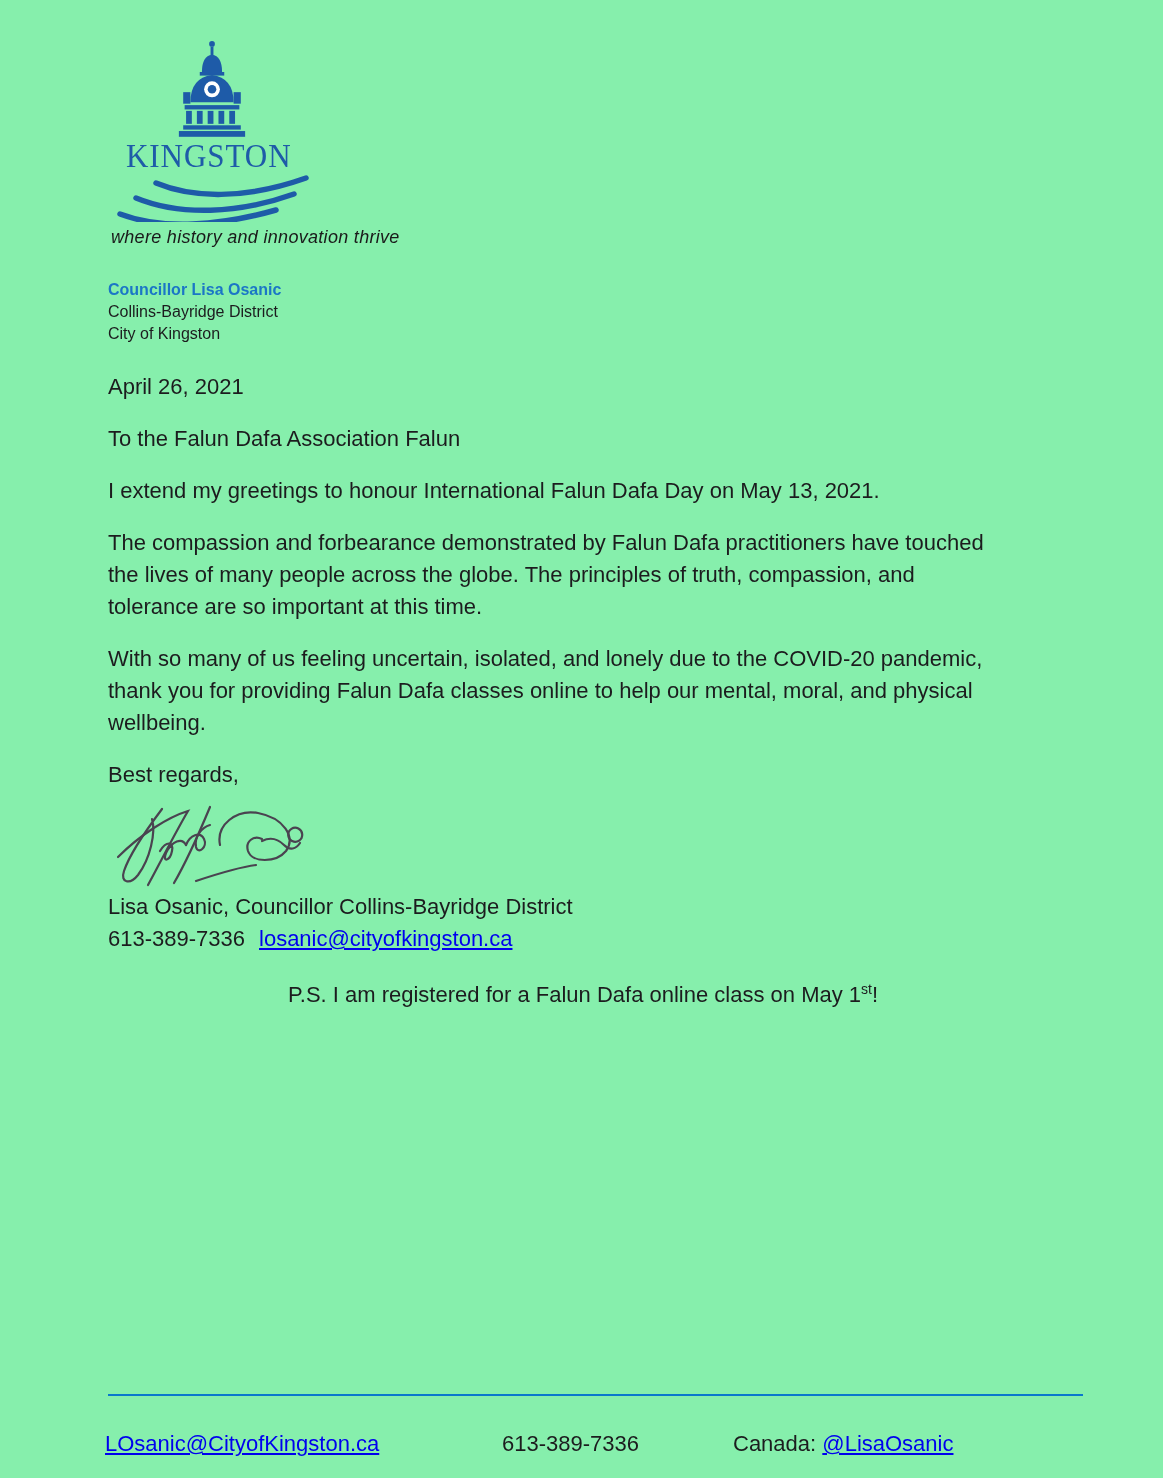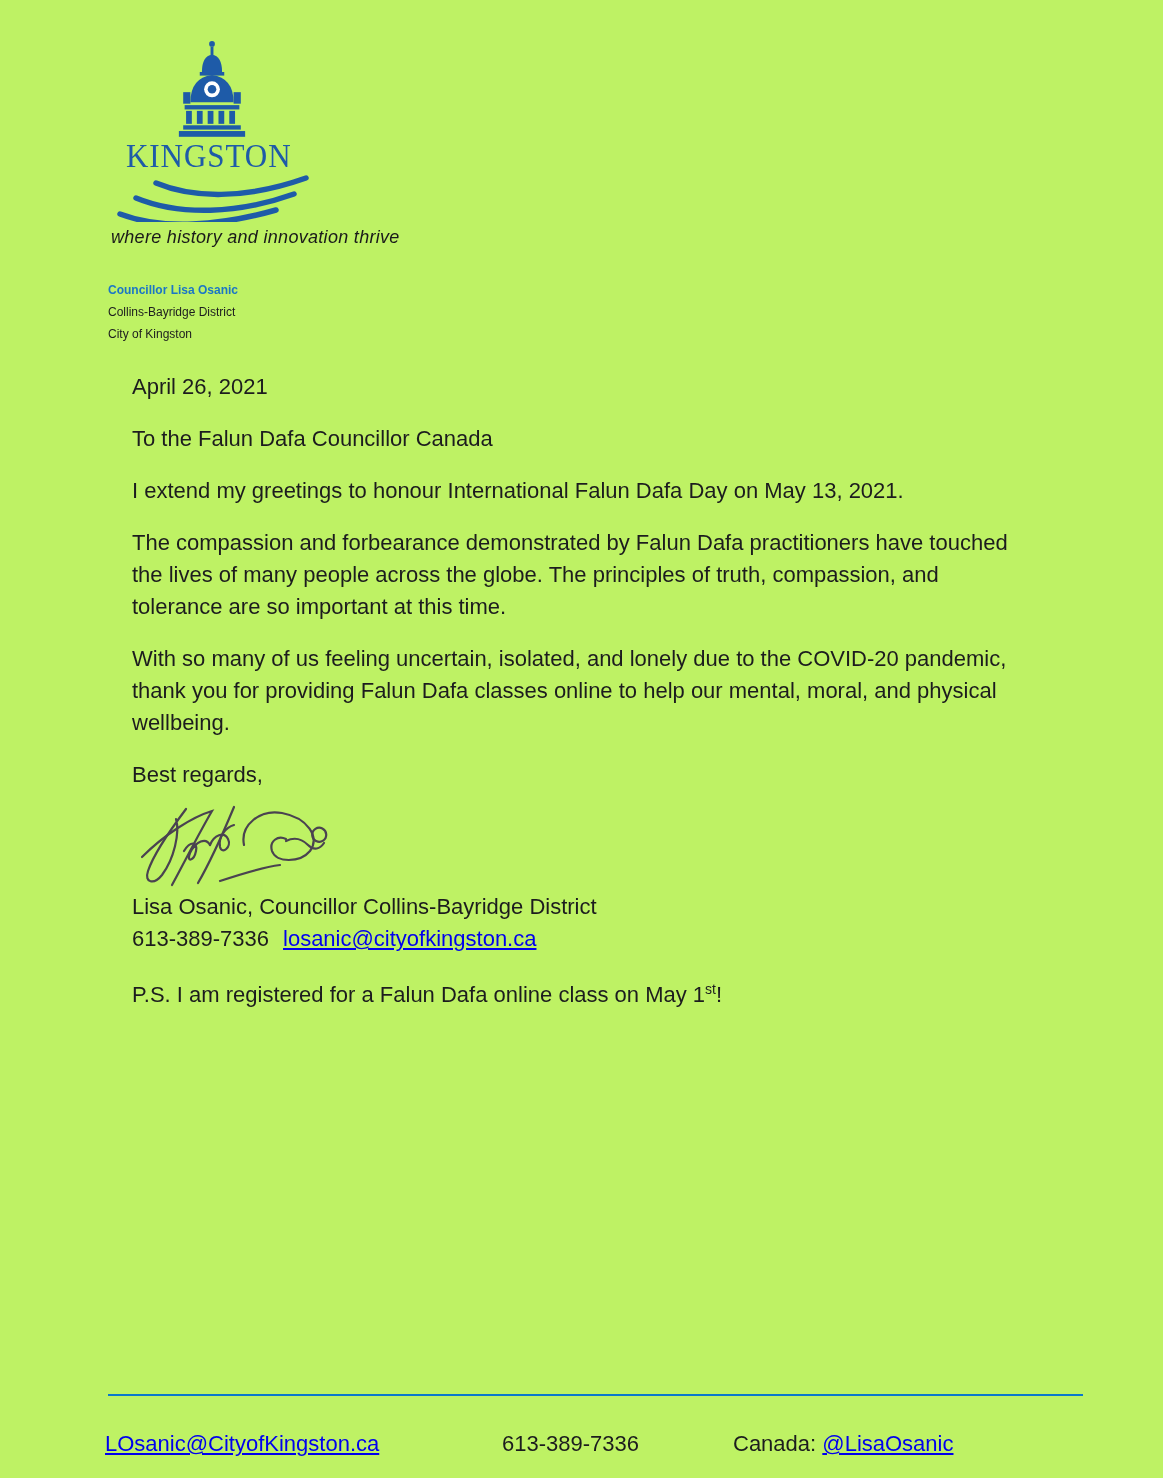--- a/index.html
+++ b/index.html
@@ -1,20 +1,20 @@
 <!DOCTYPE html>
 <html><head>
 <meta charset="utf-8">
 <style>
   html, body { margin: 0; padding: 0; background: #ffffff; }
   .page {
     position: relative;
     width: 1163px;
     height: 1478px;
-    background: #bef264;
+    background: #86efac;
     font-family: "Liberation Sans", sans-serif;
     color: #1c1c1e;
     overflow: hidden;
   }
 
   
   .dome-icon { position: absolute; left: 176px; top: 40px; }
   .wordmark {
     position: absolute; left: 126px; top: 138px;
     font-family: "Liberation Serif", serif;
@@ -26,32 +26,32 @@
   .waves-icon { position: absolute; left: 114px; top: 174px; }
   .tagline {
     position: absolute; left: 111px; top: 227px;
     font-family: Liberation Sans, sans-serif;
     font-style: italic; font-size: 18px; color: #1a1a1a;
     letter-spacing: 0.3px;
     white-space: nowrap;
   }
 
   
-  .sender { position: absolute; left: 108px; top: 279px; font-size: 12px; line-height: 22px; }
+  .sender { position: absolute; left: 108px; top: 279px; font-size: 16px; line-height: 22px; }
   .sender .name { color: #1b76c6; font-weight: bold; }
 
   
-  .letter { position: absolute; left: 108px; top: 371px; width: 950px; font-size: 22px; line-height: 32px; margin-left: 24px; }
+  .letter { position: absolute; left: 108px; top: 371px; width: 950px; font-size: 22px; line-height: 32px; }
   .letter p { margin: 20px 0 0 0; white-space: pre-line; }
   .letter p.first { margin-top: 0; }
   .signature-icon { display: block; margin: 4px 0 0 -4px; }
   .name-line { margin-top: 2px !important; }
   .contact-line { margin-top: 0 !important; }
   .contact-line a { margin-left: 14px; }
-  .ps-line { margin-top: 24px !important; white-space: normal !important; }
+  .ps-line { margin-top: 24px !important; white-space: normal !important; text-align: center; }
   sup.ps-sup { font-size: 14px; line-height: 0; vertical-align: super; }
 
   a.link { color: #0000ee; text-decoration: underline; cursor: pointer; }
 
   
   .footer-rule { position: absolute; left: 108px; top: 1394px; width: 975px; height: 2px; background: #0a78cc; }
   .footer-item { position: absolute; top: 1431px; font-size: 22px; white-space: nowrap; }
   .footer-email { left: 105px; }
   .footer-phone { left: 502px; }
   .footer-twitter { left: 733px; }
@@ -95,21 +95,21 @@
   </div>
 
   <div class="sender">
     <div class="name">Councillor Lisa Osanic</div>
     <div>Collins-Bayridge District</div>
     <div>City of Kingston</div>
   </div>
 
   <div class="letter">
     <p class="first">April 26, 2021</p>
-    <p>To the Falun Dafa Councillor Canada</p>
+    <p>To the Falun Dafa Association Falun</p>
     <p>I extend my greetings to honour International Falun Dafa Day on May 13, 2021.</p>
     <p>The compassion and forbearance demonstrated by Falun Dafa practitioners have touched
 the lives of many people across the globe.   The principles of truth, compassion, and
 tolerance are so important at this time.</p>
     <p>With so many of us feeling uncertain, isolated, and lonely due to the COVID-20 pandemic,
 thank you for providing Falun Dafa classes online to help our mental, moral, and physical
 wellbeing.</p>
     <p>Best regards,</p>
 
     <svg class="signature-icon" width="212" height="94" viewBox="0 0 212 94" xmlns="http://www.w3.org/2000/svg">

